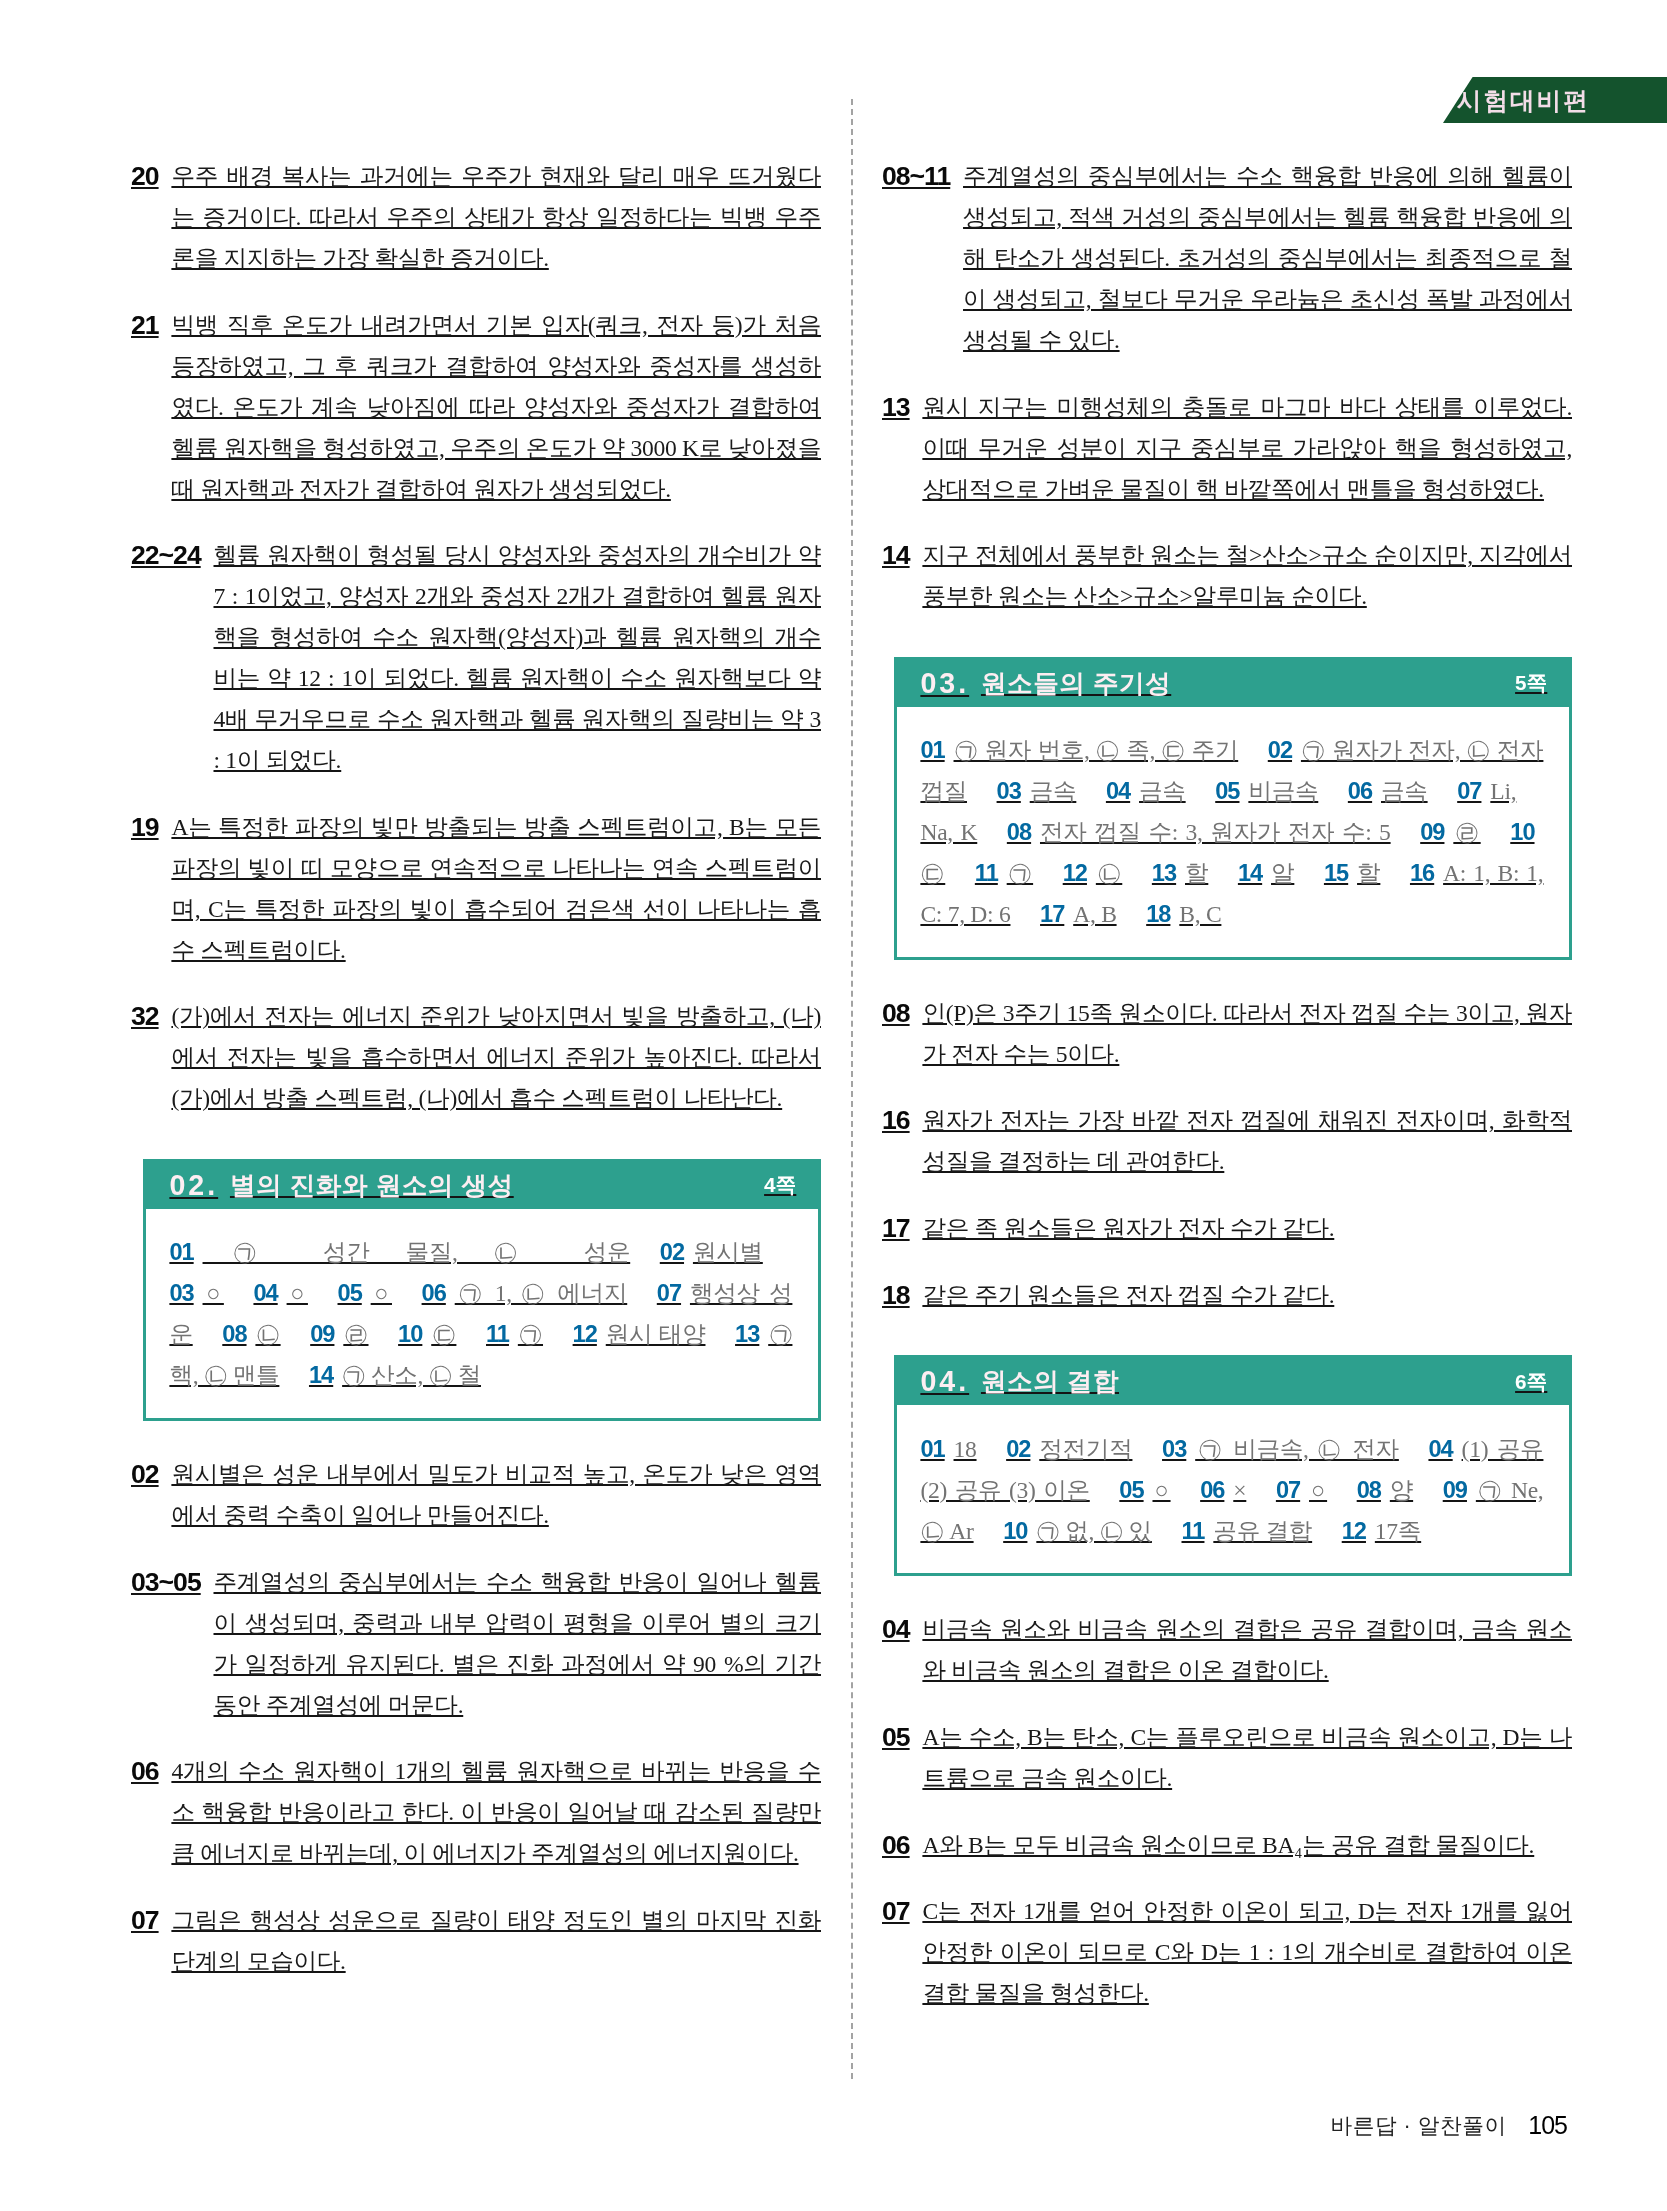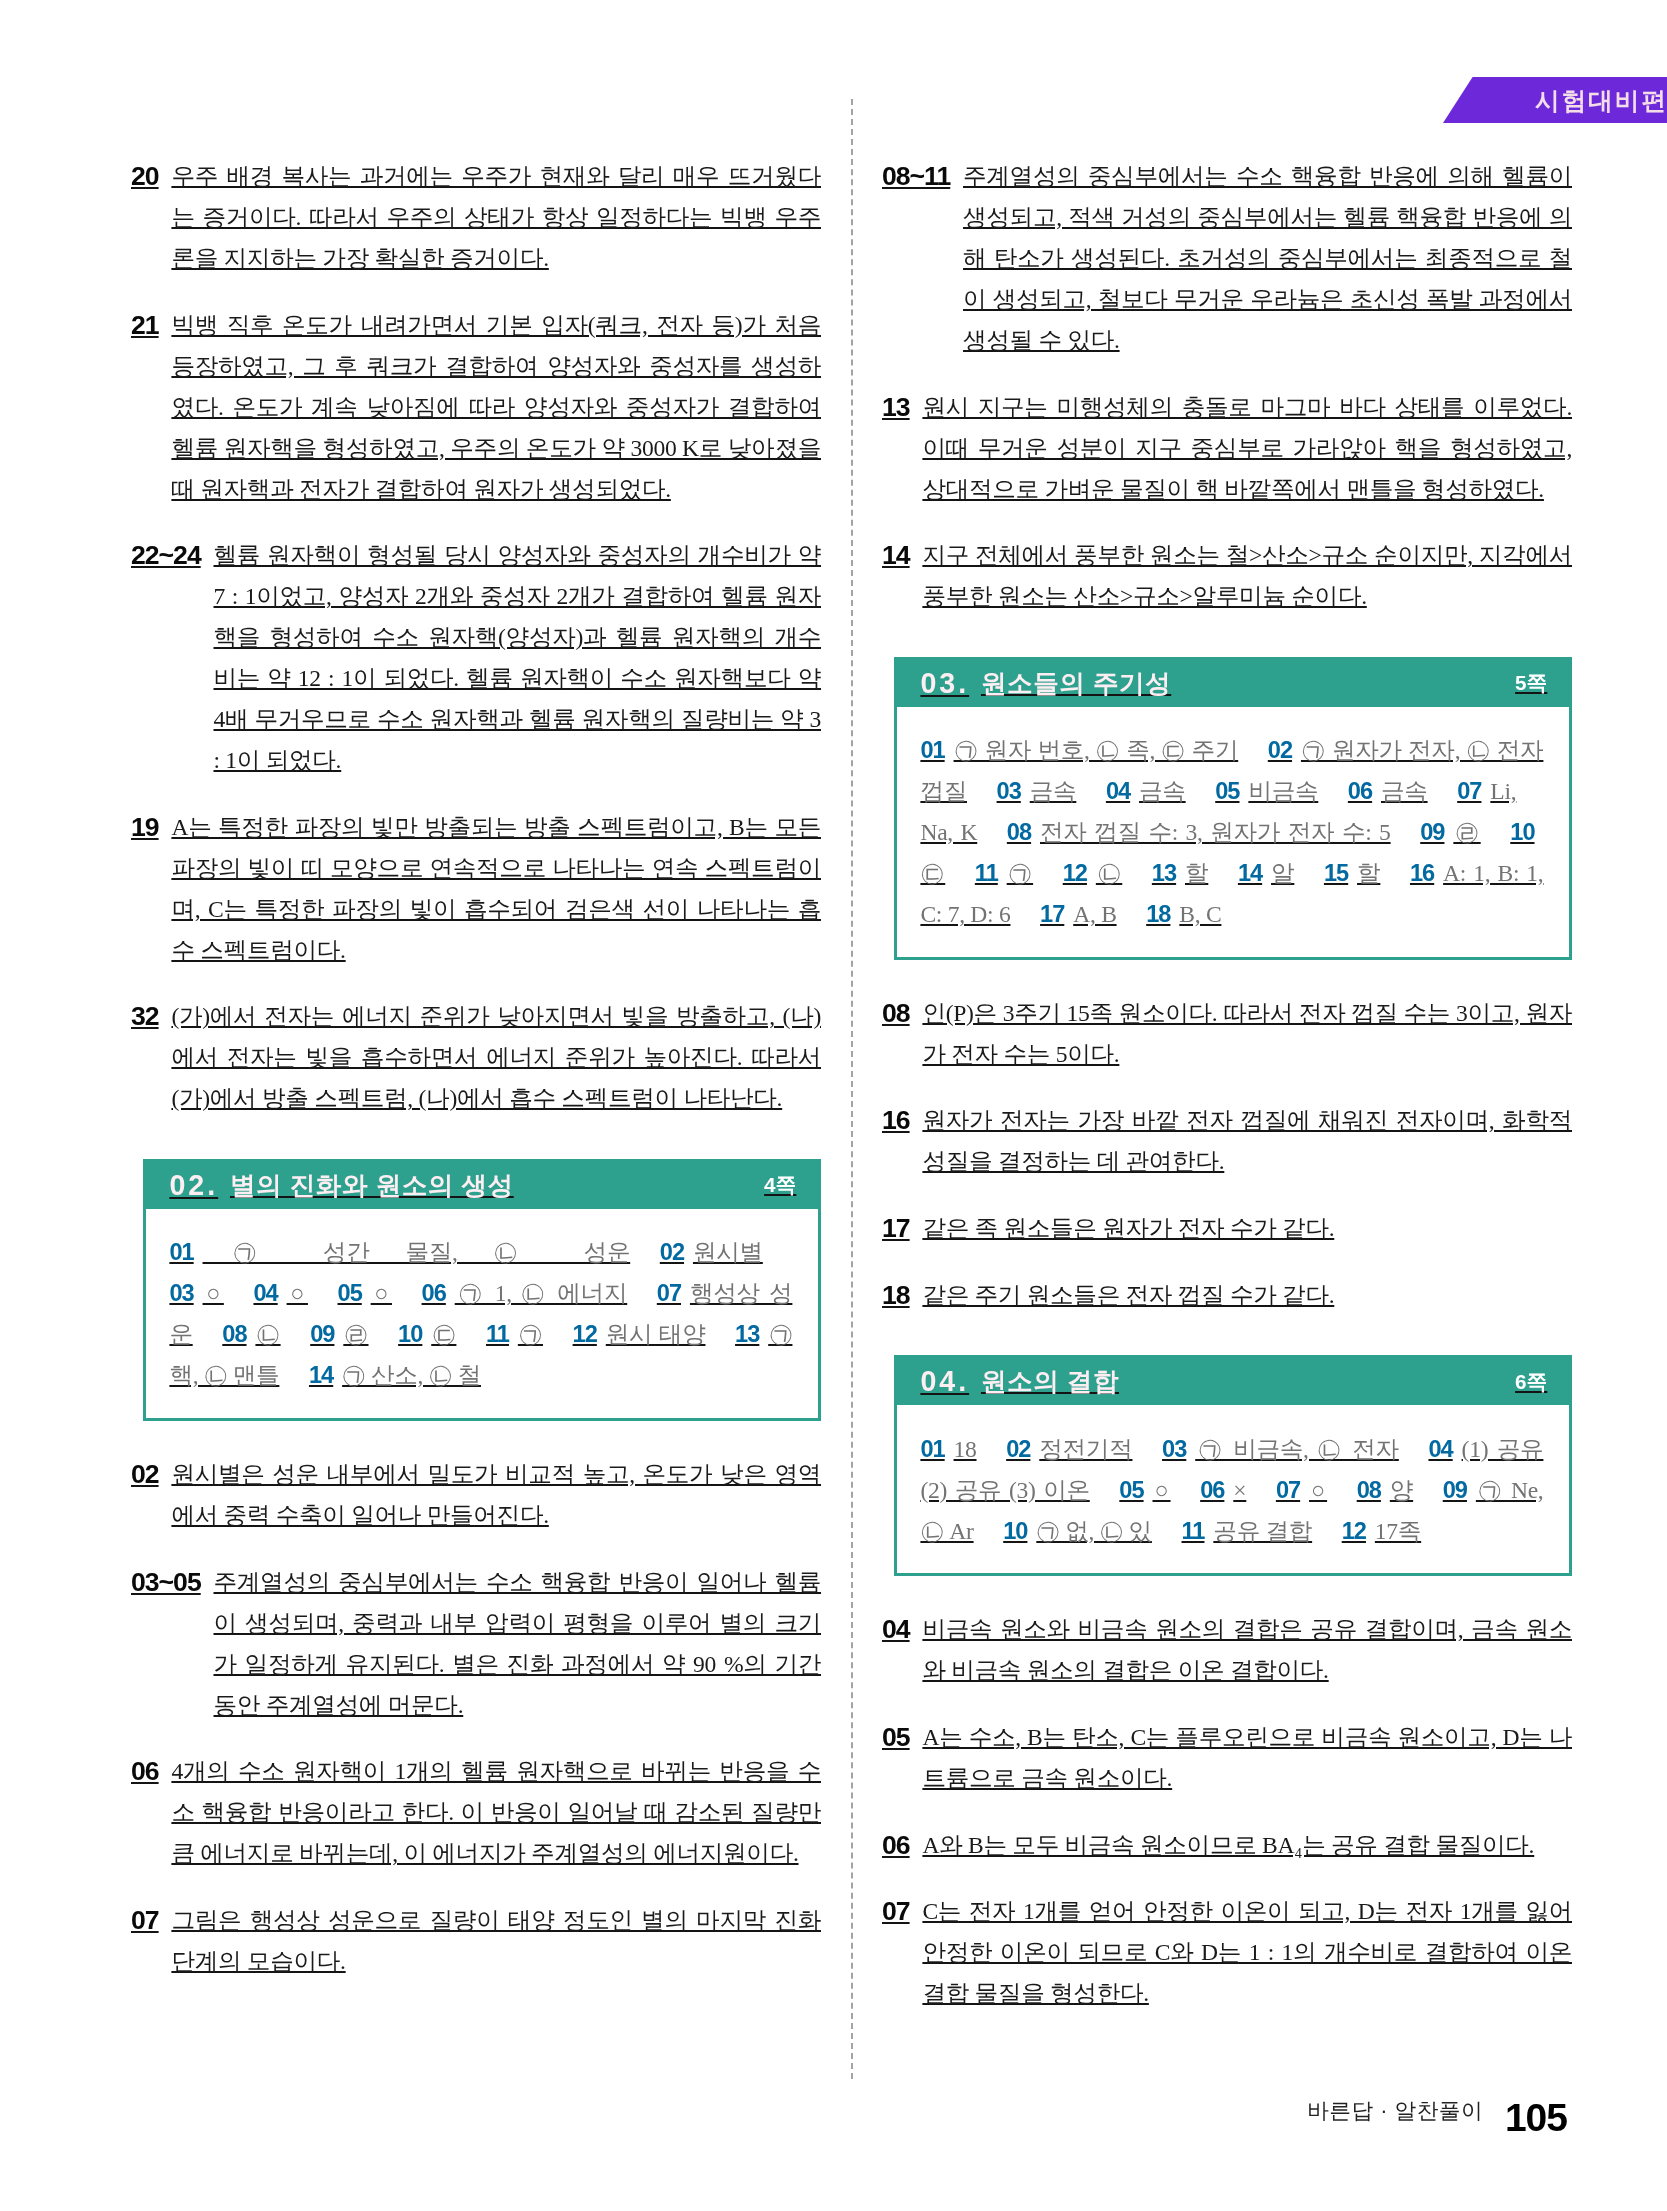--- a/index.html
+++ b/index.html
@@ -5,23 +5,23 @@
   * { margin:0; padding:0; box-sizing:border-box; }
   html,body { background:#e8e8e8; }
   body { font-family:"Liberation Serif", serif; }
   .page {
     position:relative; width:1668px; height:2211px; background:#ffffff;
     overflow:hidden; color:#141414;
   }
   
   .badge {
     position:absolute; top:77px; right:0; width:225px; height:46px;
-    background:#6d28d9;
+    background:#14532d;
     clip-path:polygon(29.6px 0, 100% 0, 100% 100%, 0 100%);
-    display:flex; align-items:center; justify-content:flex-end;
+    display:flex; align-items:center; justify-content:flex-start;
   }
   .badge span{
     color:#f3dde8; font-family:"Liberation Sans", sans-serif;
     font-weight:bold; font-size:24.6px; letter-spacing:2px; padding-left:13.8px;
   }
   
   .divider {
     position:absolute; left:851px; top:99px; height:1980px; width:0;
     border-left:2px dashed #a3a3a3;
   }
@@ -64,22 +64,22 @@
   
   .footer {
     position:absolute; right:101px; bottom:71px;
     display:flex; align-items:flex-start; gap:21.7px;
   }
   .footer-label {
     font-family:"Liberation Sans", sans-serif; font-size:21.7px;
     color:#222; letter-spacing:0.5px;
   }
   .footer-page {
-    font-family:"Liberation Sans", sans-serif; font-weight:bold;
-    font-size:39px; color:#000; letter-spacing:-1px;
+    font-family:"Liberation Sans", sans-serif; font-weight:normal;
+    font-size:25px; color:#000; letter-spacing:-1px;
   }
 </style>
 </head>
 <body>
 
 <div class="page">
 
   <div class="badge">
     <span>시험대비편</span>
   </div>

